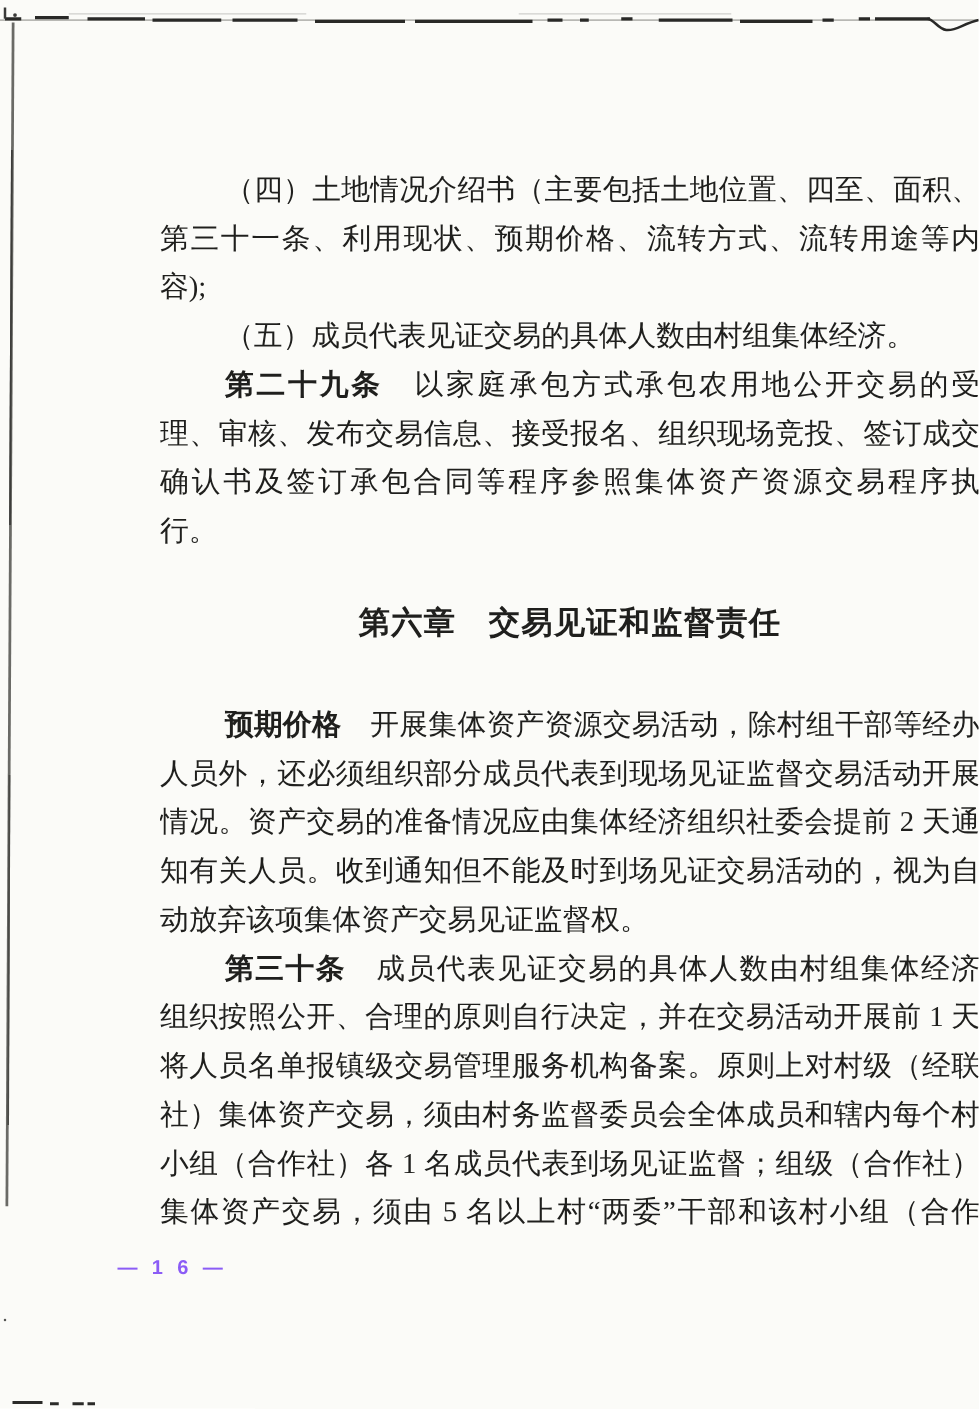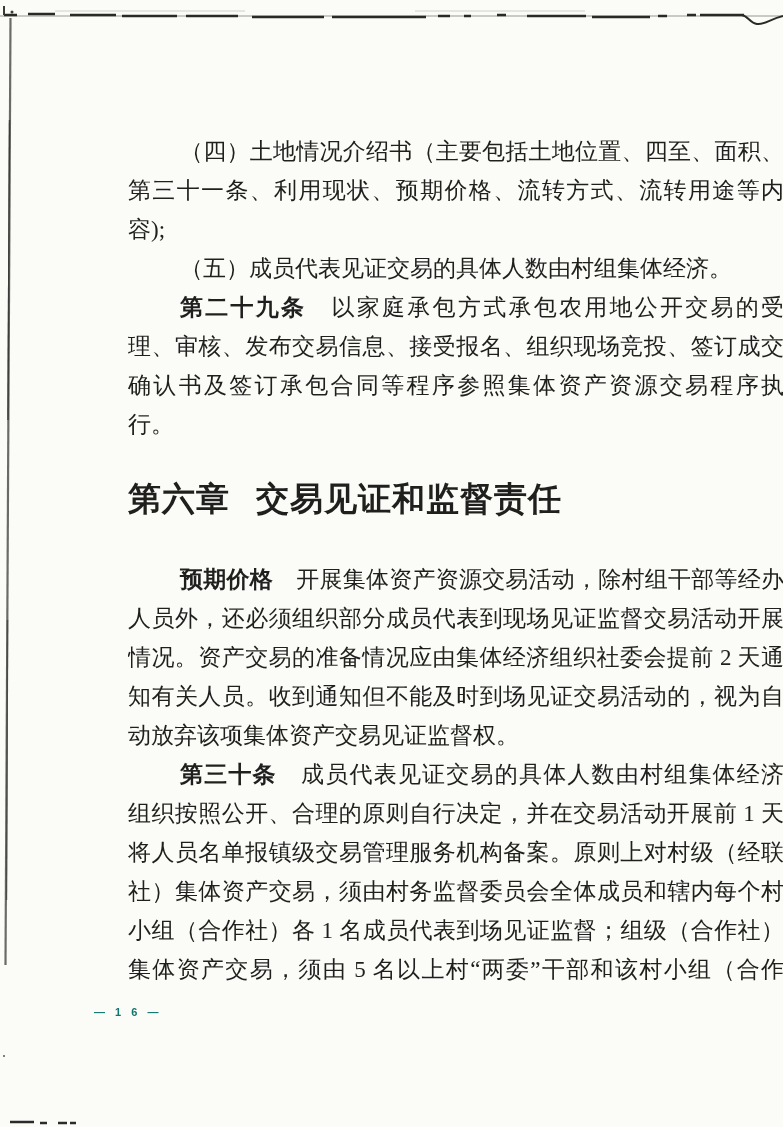--- a/index.html
+++ b/index.html
@@ -44,37 +44,38 @@
   .line.indent {
     padding-left: 52px;
   }
   .prefix {
     font-weight: bold;
   }
   .heading {
     margin: 40px 0 46px 0;
     height: 30px;
     line-height: 30px;
+    text-align: center;
     font-weight: bold;
-    font-size: 33px;
+    font-size: 25px;
     letter-spacing: 1px;
   }
   .heading .gap {
     display: inline-block;
     width: 26px;
   }
   .page-number {
     position: absolute;
     left: 94px;
     top: 1006px;
     font-family: "Liberation Sans", sans-serif;
-    font-size: 11px;
+    font-size: 16px;
     font-weight: bold;
     letter-spacing: 3.5px;
-    color: #0f766e;
+    color: #8b5cf6;
     white-space: nowrap;
   }
 </style>
 </head>
 <body>
 
 <div class="page">
 
   <svg class="artifacts" viewBox="0 0 783 1127" xmlns="http://www.w3.org/2000/svg">
     <g>

